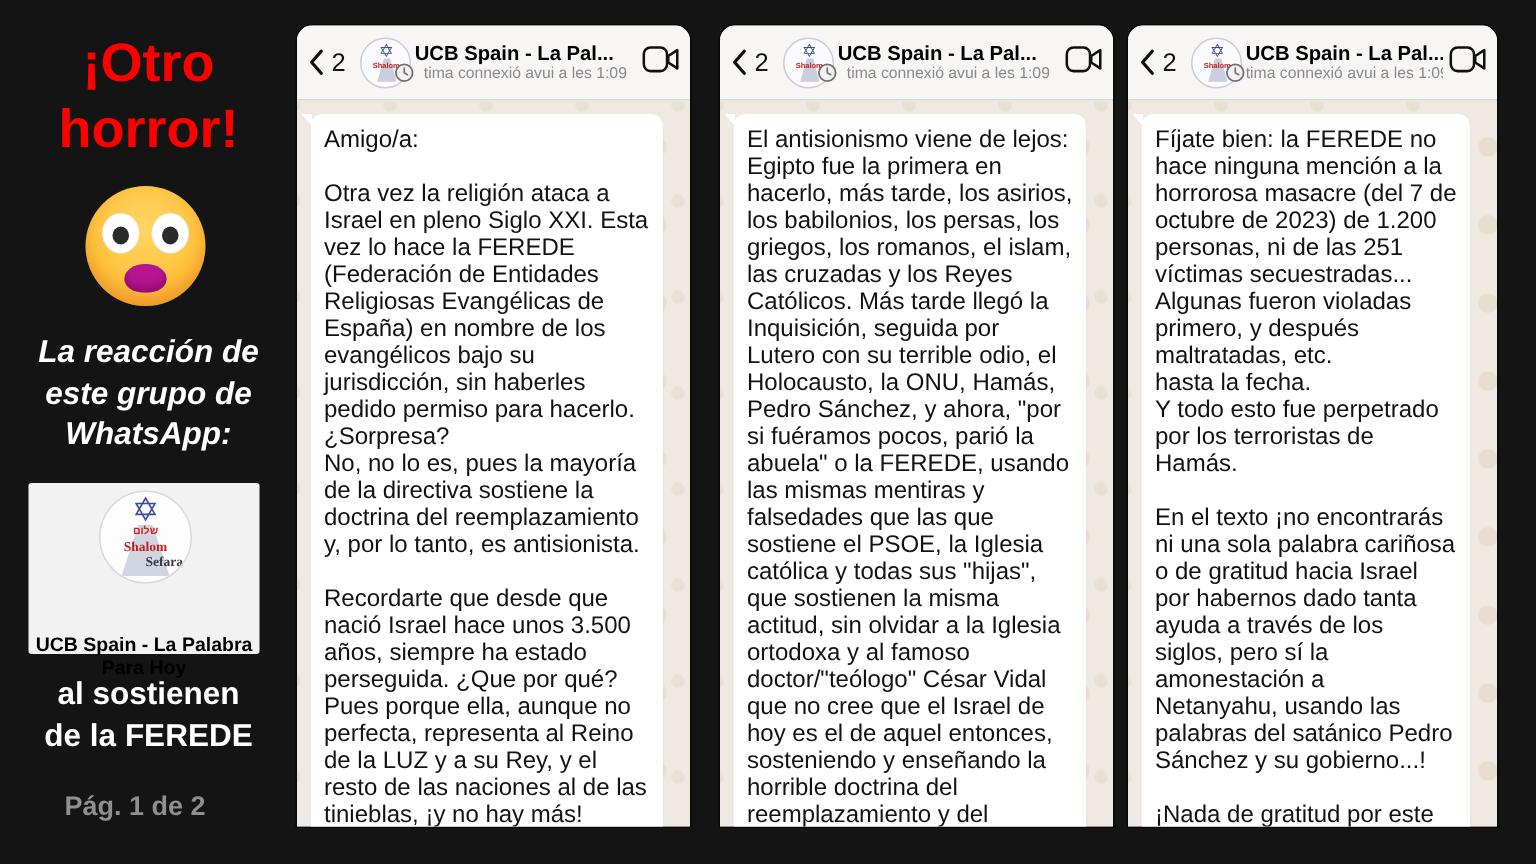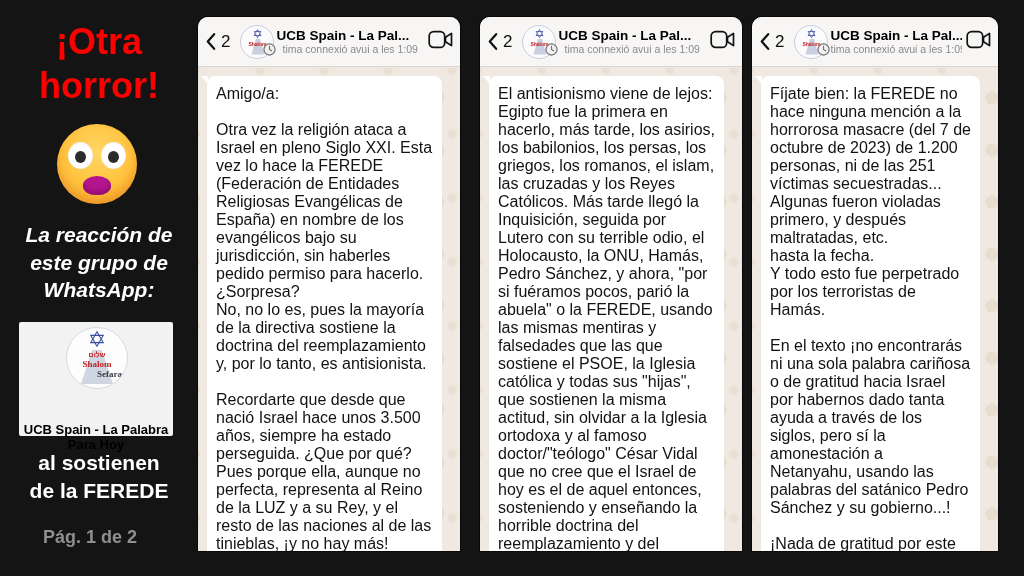--- a/index.html
+++ b/index.html
@@ -104,21 +104,21 @@
   }
   .bubble::before{
     content:"";position:absolute;left:-6px;top:0;
     border-top:8px solid #ffffff;border-left:7px solid transparent;
   }
 </style>
 </head>
 <body>
 
 <div class="left-panel">
-  <div class="otro-title pre">¡Otra
+  <div class="otro-title pre">¡Otro
 horror!</div>
 
   <div class="emoji">
     <div class="face"></div>
     <div class="eye l">
         <div class="pupil"></div>
       </div>
     <div class="eye r">
         <div class="pupil"></div>
       </div>

